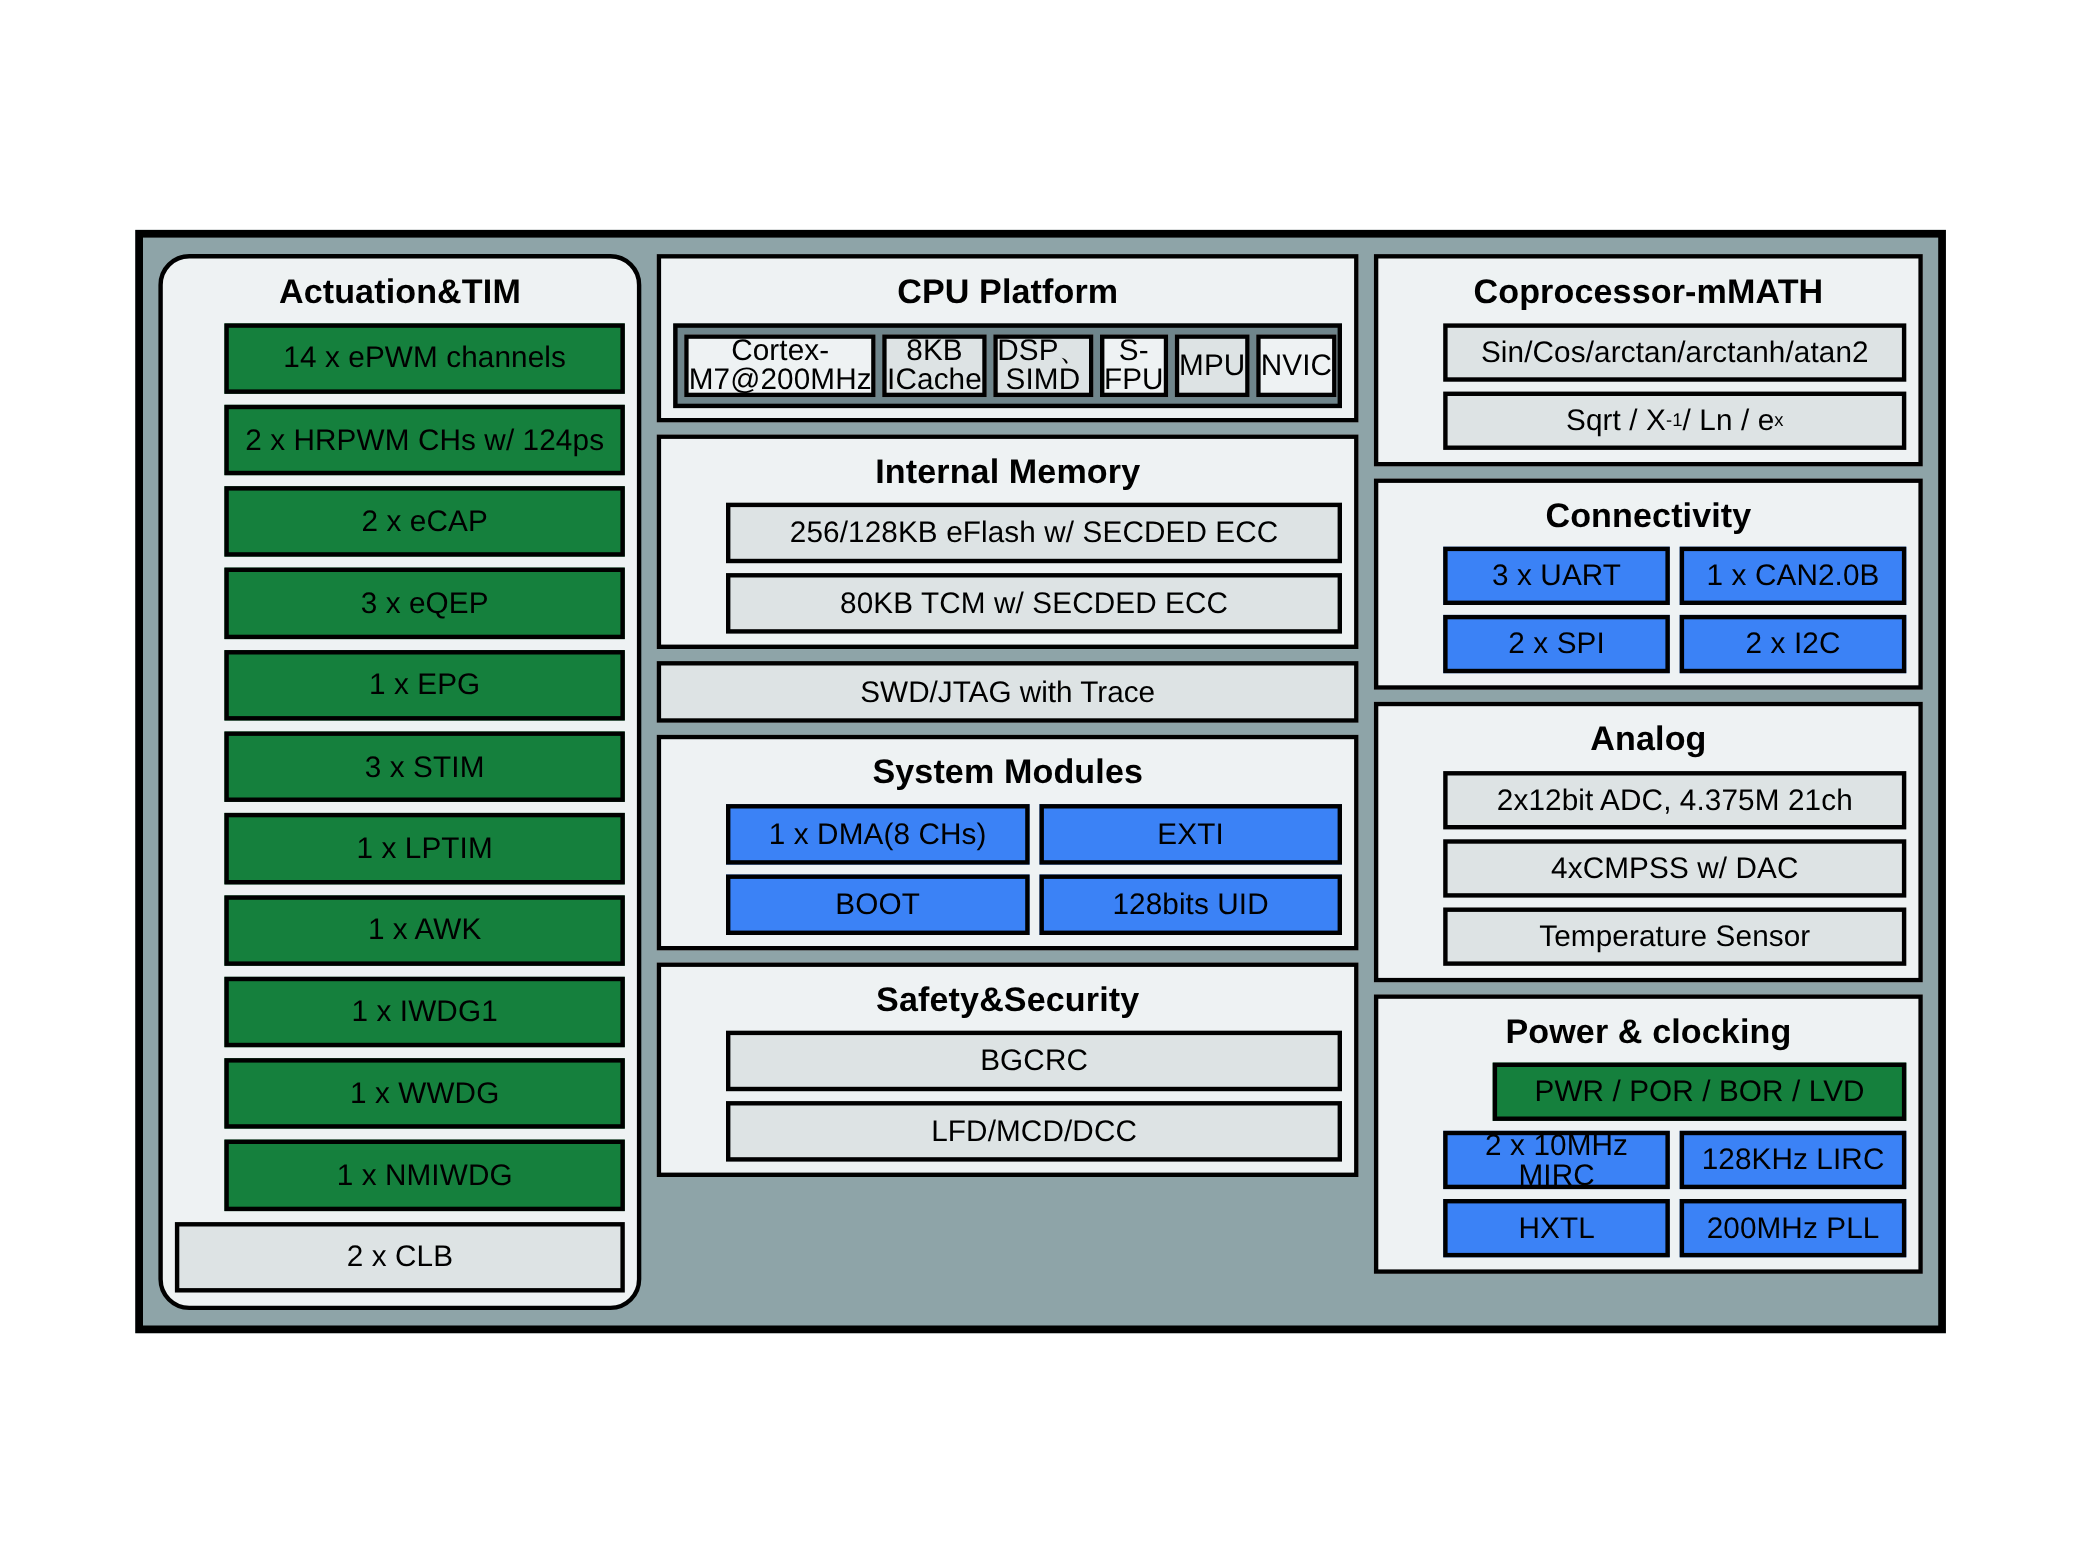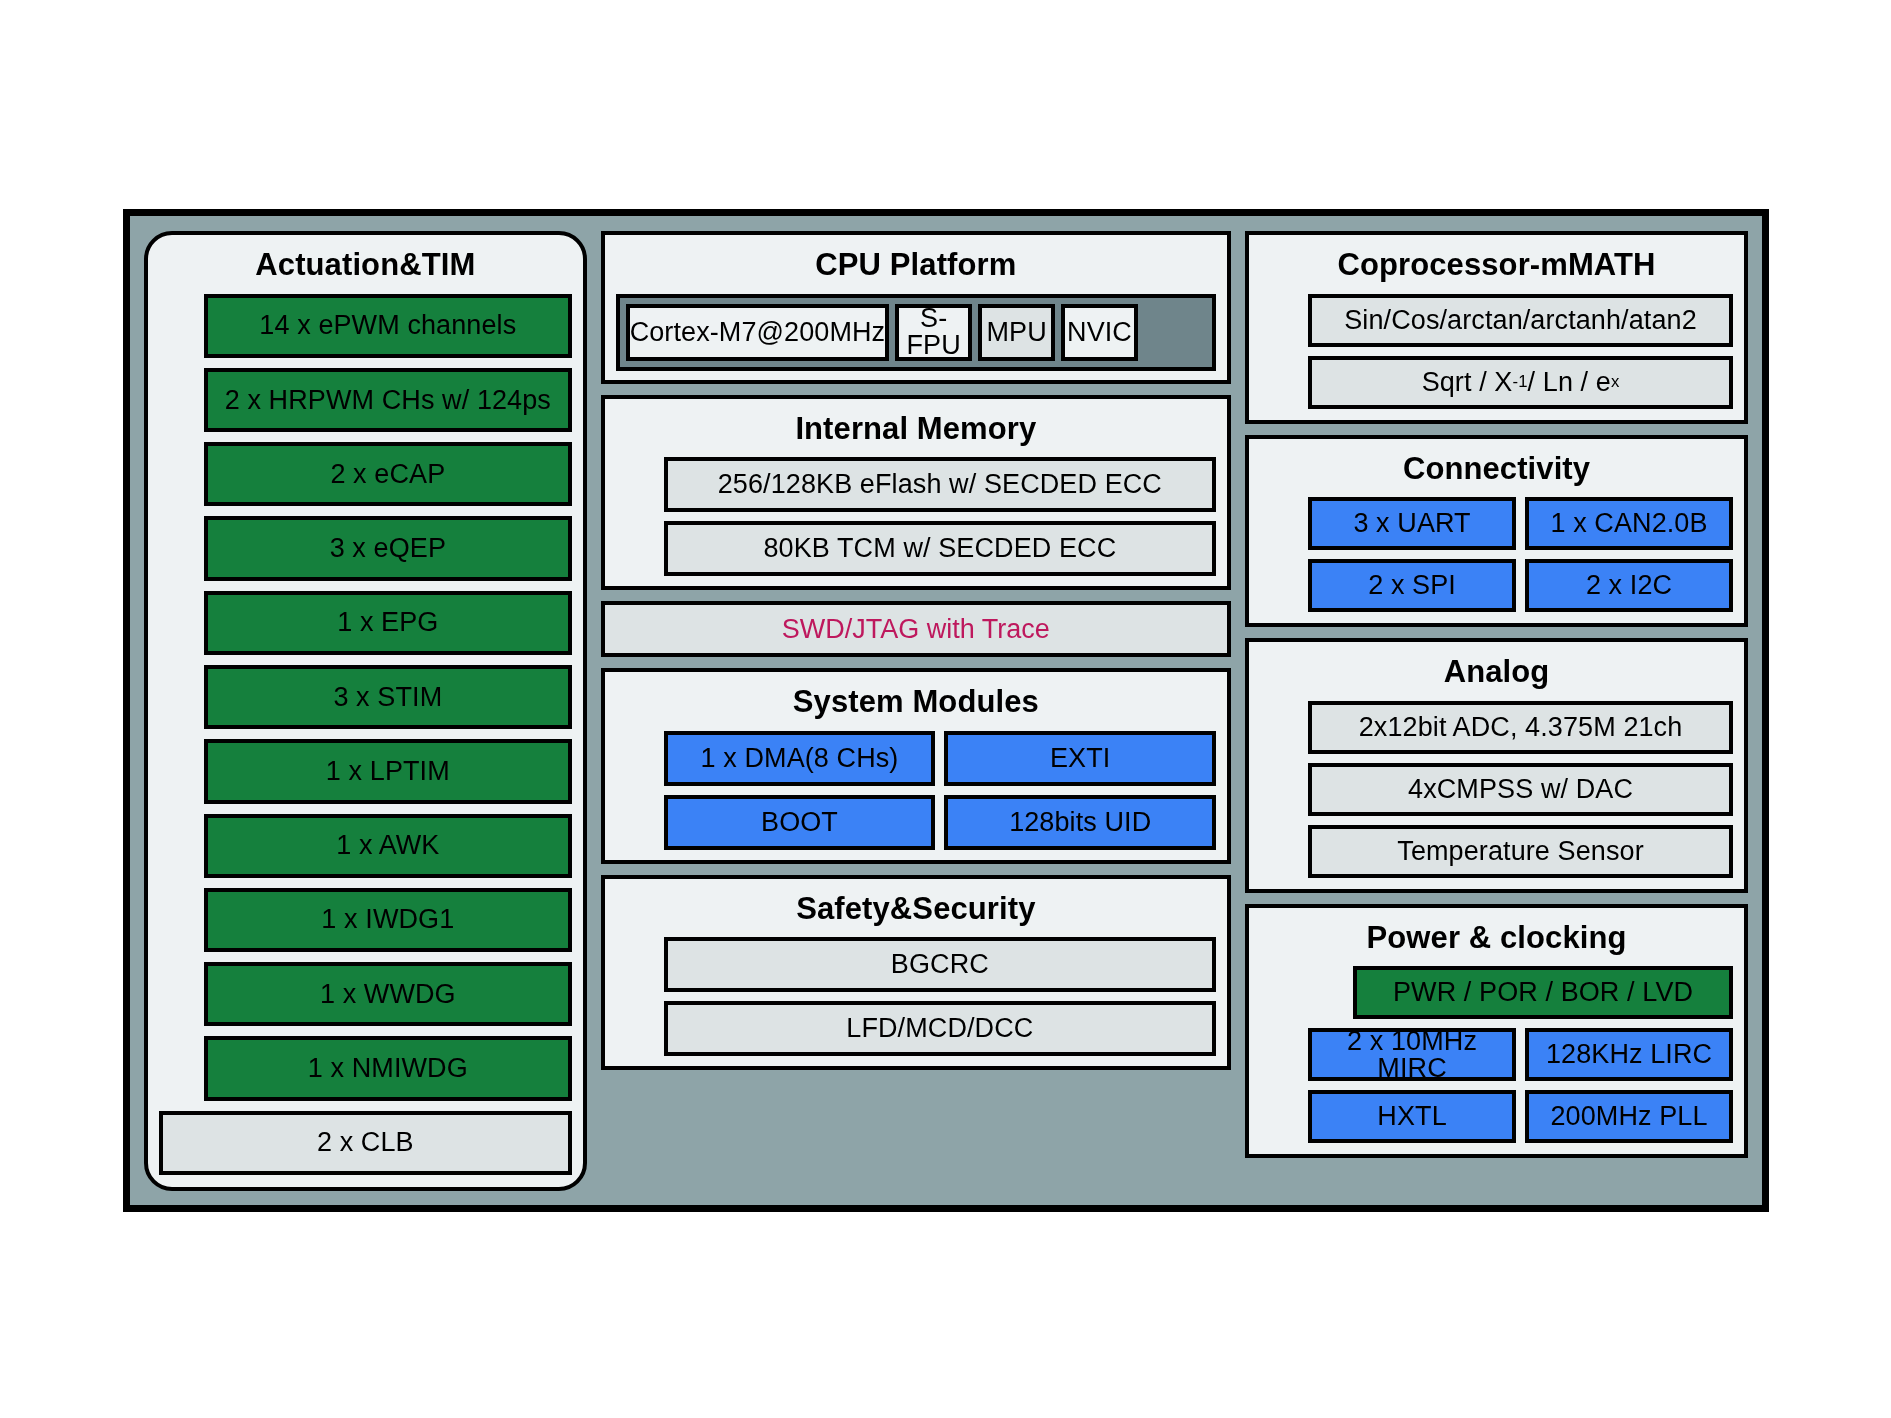--- a/index.html
+++ b/index.html
@@ -100,21 +100,21 @@
   
   .standalone {
     background: #dde3e4;
     border: 4px solid #000000;
     box-sizing: border-box;
     height: 56px;
     display: flex;
     align-items: center;
     justify-content: center;
     font-size: 27px;
-    color: #be185d;
+    color: #000000;
   }
 
   
   .col-right .panel { padding: 9px 11px 11px 11px; }
   .col-right .stack .blk { height: 53px; }
 
   sup { font-size: 0.62em; vertical-align: super; line-height: 0; }
 </style>
 </head>
 <body>
@@ -140,20 +140,24 @@
         </div>
     </div>
   </div>
 
   <div class="col-mid">
 
     <div class="panel" style="padding-bottom:9px;">
       <div class="panel-title">CPU Platform</div>
       <div class="cpu-inner">
         <div class="blk tone-d">Cortex-M7@200MHz</div>
+        <div class="row" id="cpu-row2">
+            <div class="blk tone-b">8KB ICache</div>
+            <div class="blk tone-b">DSP、SIMD</div>
+          </div>
         <div class="row" id="cpu-row3">
             <div class="blk tone-d">S-FPU</div>
             <div class="blk tone-b">MPU</div>
             <div class="blk tone-d">NVIC</div>
           </div>
       </div>
     </div>
 
     <div class="panel">
       <div class="panel-title">Internal Memory</div>

